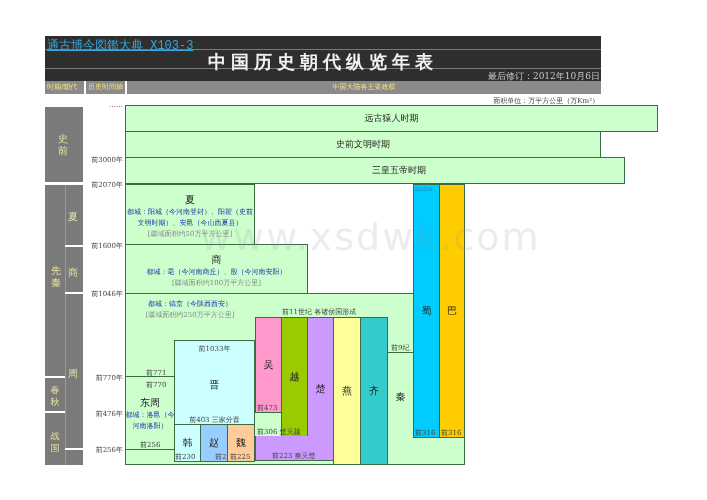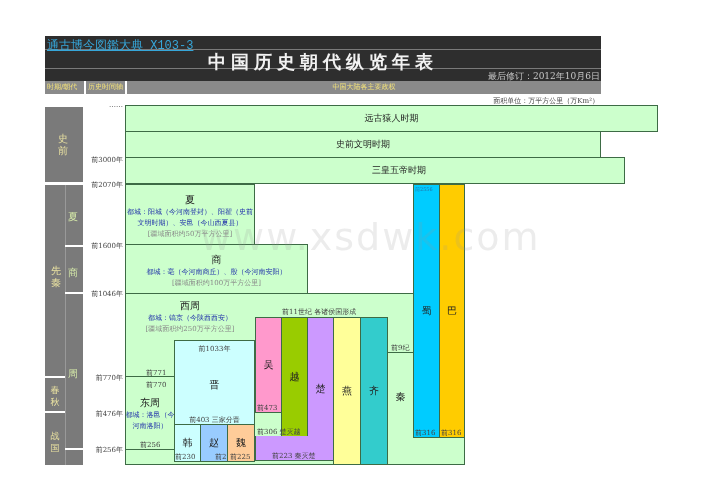--- a/index.html
+++ b/index.html
@@ -81,21 +81,20 @@
 </div>
 
 <div class="abs g" style="left:125px;top:244px;width:183px;height:50px;padding-top:8px;">
   <div class="dyn-name">商</div>
   <div class="blue">都城：亳（今河南商丘）、殷（今河南安阳）</div>
   <div class="grey">[疆域面积约100万平方公里]</div>
 </div>
 
 <div class="abs g" style="left:125px;top:293px;width:340px;height:172px;"></div>
 <div class="abs" style="left:125px;top:299px;width:130px;">
-  <div class="dyn-name">西周</div>
   <div class="blue">都城：镐京（今陕西西安）</div>
   <div class="grey">[疆域面积约250万平方公里]</div>
 </div>
 <div class="abs small" style="left:146px;top:368px;">前771</div>
 <div class="abs" style="left:125px;top:376px;width:50px;height:1px;background:#3d6b45;"></div>
 <div class="abs small" style="left:146px;top:380px;">前770</div>
 <div class="abs dyn-name" style="left:125px;top:396px;width:50px;">东周</div>
 <div class="abs blue" style="left:125px;top:410px;width:50px;">都城：洛邑（今河南洛阳）</div>
 <div class="abs small" style="left:140px;top:440px;">前256</div>
 <div class="abs" style="left:125px;top:449px;width:50px;height:1px;background:#3d6b45;"></div>

